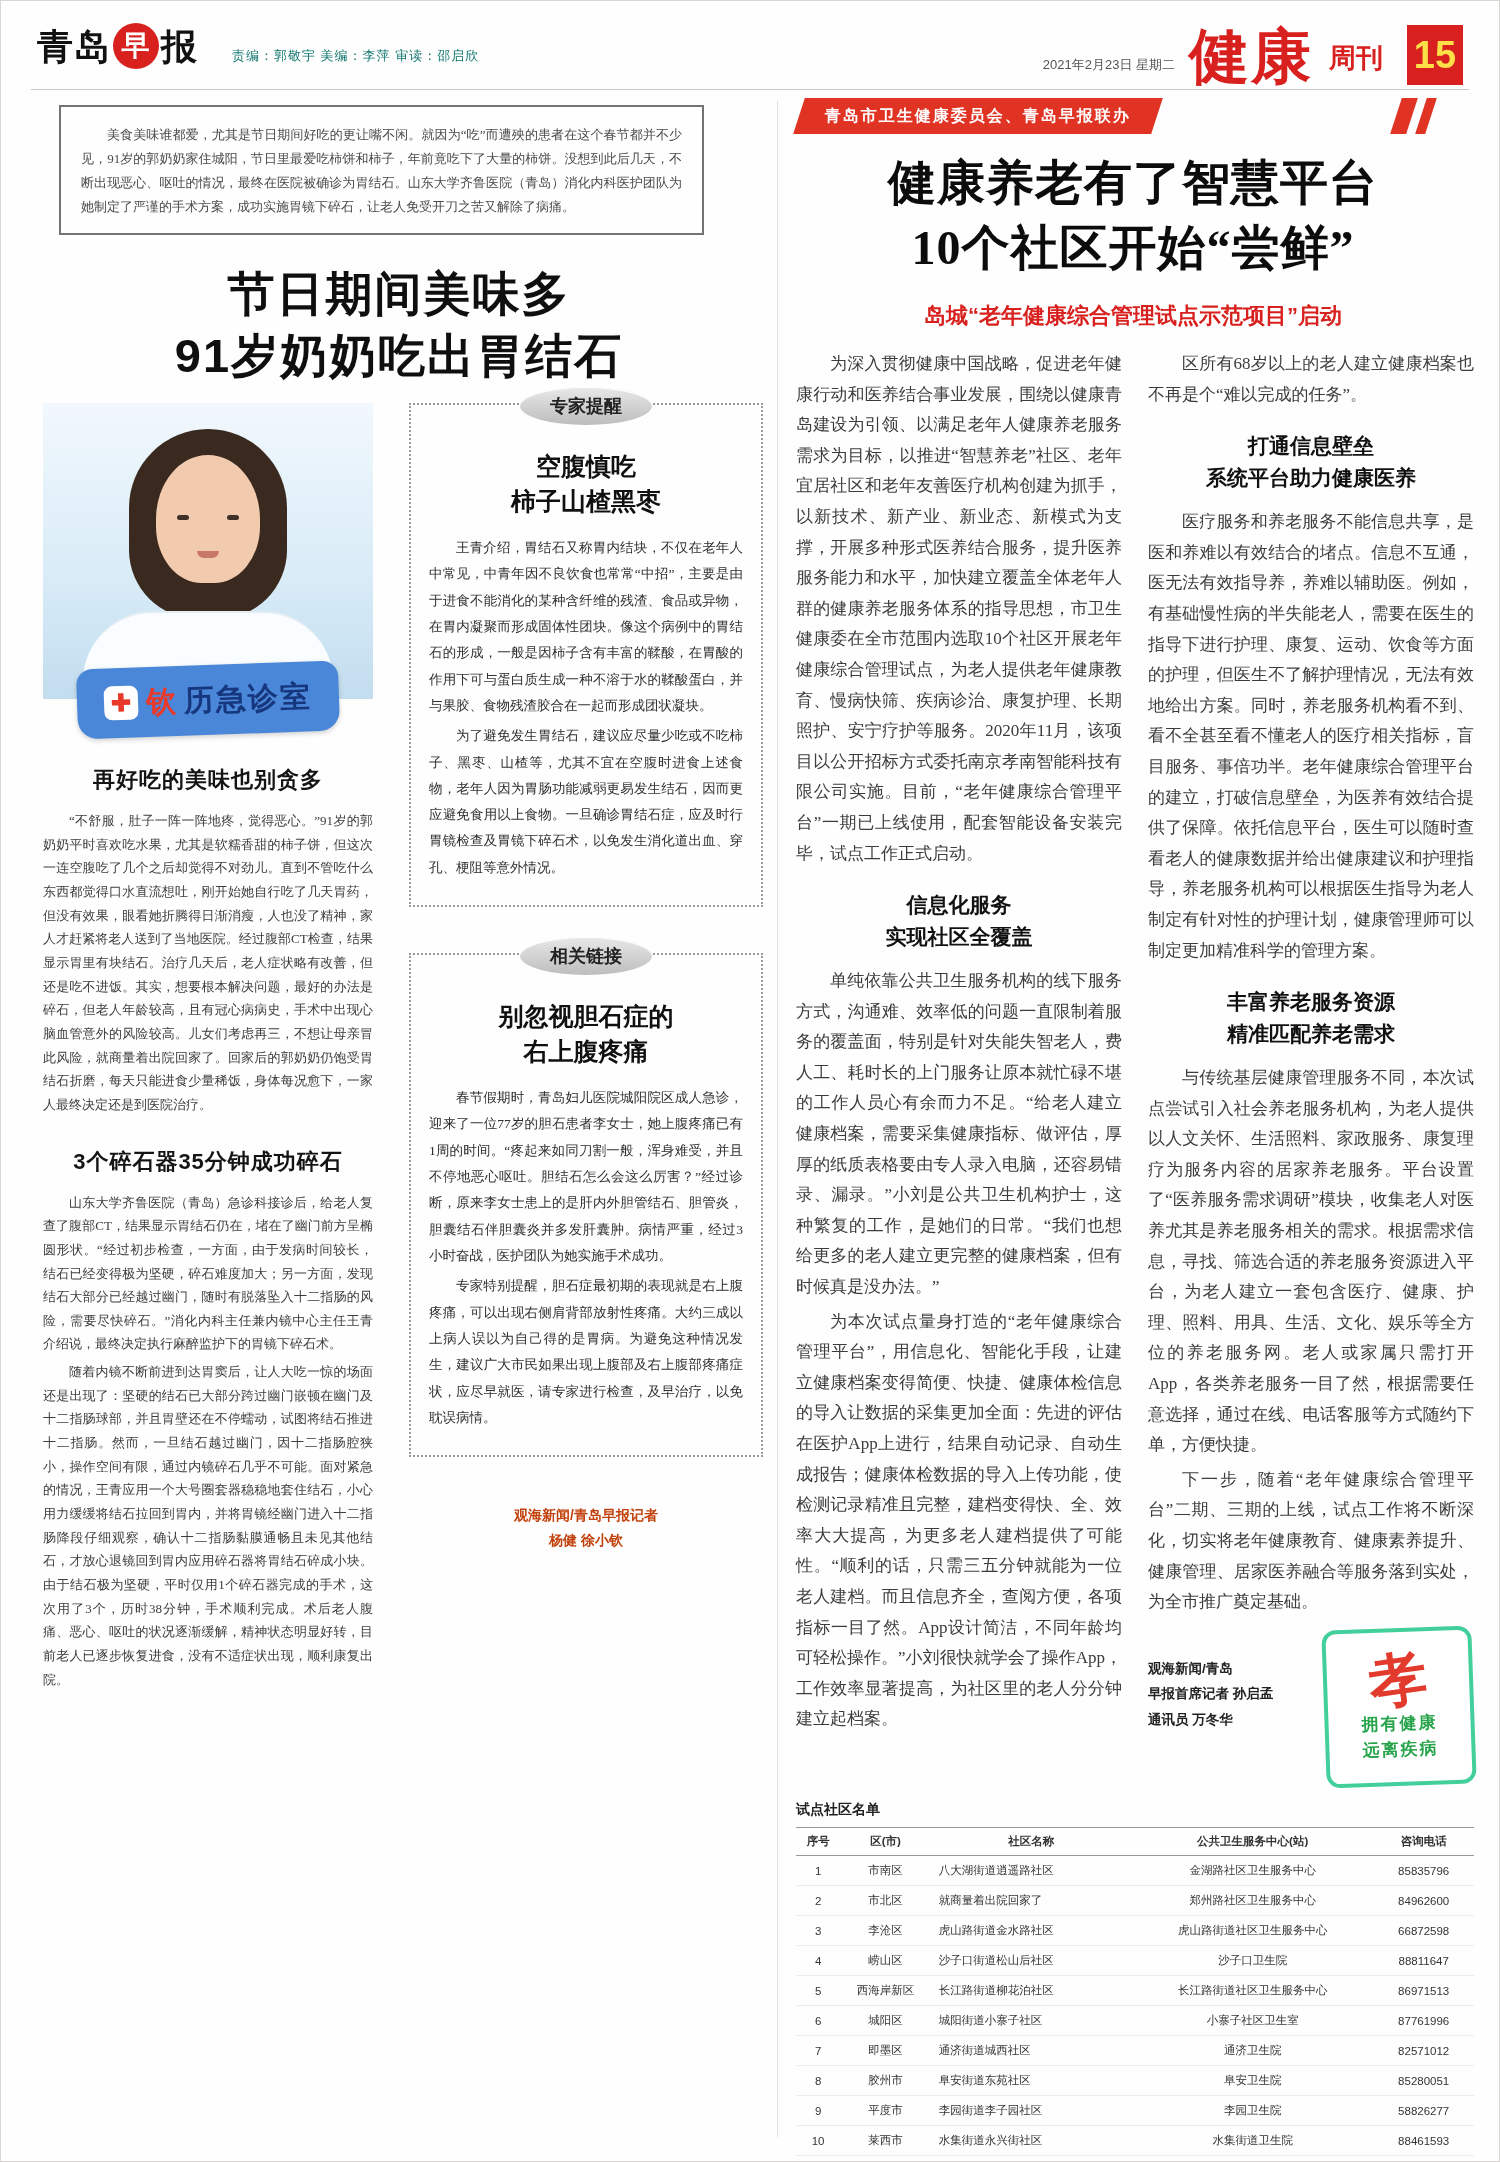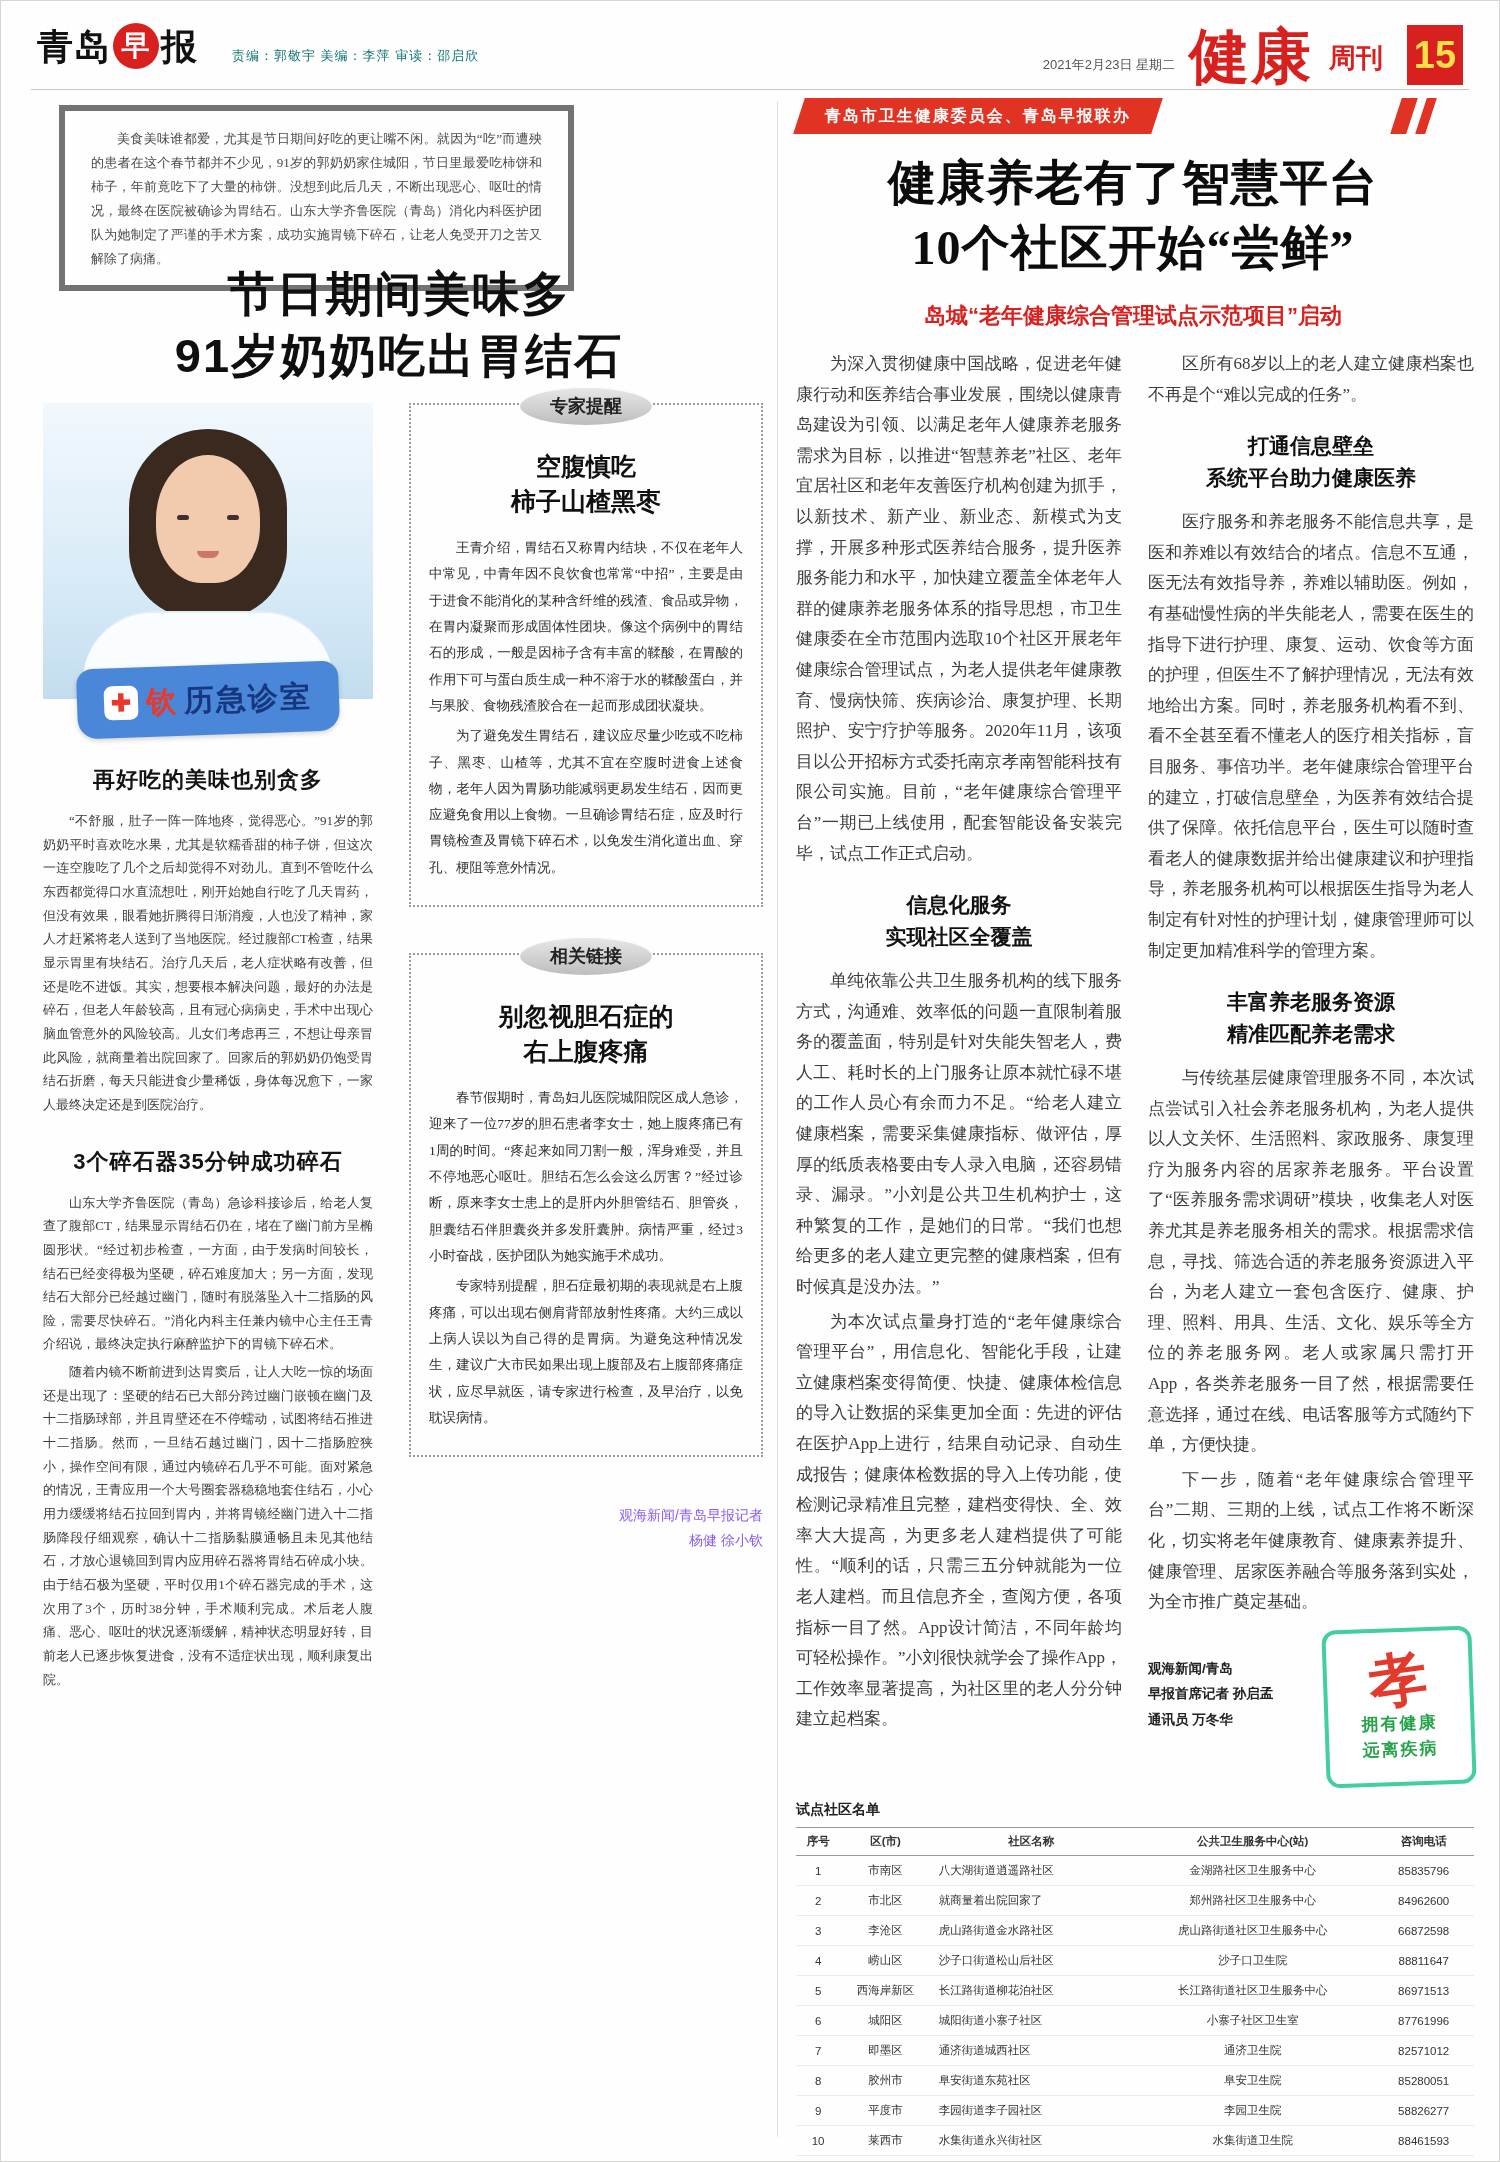--- a/index.html
+++ b/index.html
@@ -20,22 +20,22 @@
   .hdr-date { font-size:13px; color:#555; font-family:"Liberation Sans",sans-serif; margin-top:14px; }
   .wk-bold { color:#d8201e; font-family:"Liberation Sans",sans-serif; font-weight:900; font-size:60px; letter-spacing:2px; }
   .wk-light { color:#d8201e; font-family:"Liberation Sans",sans-serif; font-size:27px; font-weight:700; margin-left:2px; }
   .pagenum { position:absolute; right:0; top:8px; width:56px; height:60px; background:#d8201e; color:#fde047;
              font-family:"Liberation Sans",sans-serif; font-weight:900; font-size:38px;
              display:flex; align-items:center; justify-content:center; }
   .hdr-rule { position:absolute; left:30px; right:30px; top:88px; border-top:1px solid #c9c7c3; }
   .vdivider { position:absolute; left:776px; top:100px; bottom:24px; border-left:1px solid #e2e0dc; }
 
   
-  .redbox { position:absolute; left:58px; top:104px; width:515px; border:6px solid #737373;
-            padding:16px 26px 14px; }
+  .redbox { position:absolute; left:58px; top:104px; width:645px; border:2px solid #737373;
+            padding:16px 20px 14px; }
   .redbox p { font-size:13px; line-height:1.85; text-align:justify; text-indent:2em; color:#4a4a4a; }
   .lheadline { position:absolute; left:36px; top:262px; width:724px; text-align:center;
                font-family:"Liberation Sans",sans-serif; font-weight:900; color:#0f0f0f;
                font-size:47px; line-height:1.32; letter-spacing:2px; }
   .lcols { position:absolute; left:42px; top:402px; width:720px; display:flex; gap:36px; }
   .lcol1 { width:330px; }
   .lcol2 { width:354px; }
   .photo { position:relative; height:296px; overflow:hidden;
            background:linear-gradient(180deg,#f2f8fd 0%,#d8ebf7 60%,#c2ddef 100%); }
   .hair { position:absolute; top:26px; left:50%; transform:translateX(-50%); width:158px; height:190px;
@@ -63,22 +63,22 @@
 
   
   .dotbox { position:relative; border:2px dotted #9a9a9a; padding:34px 18px 20px; margin-bottom:46px; }
   .badge { position:absolute; top:-18px; left:50%; transform:translateX(-50%);
            background:linear-gradient(180deg,#e8e8e8,#bdbdbd); border-radius:50%;
            padding:7px 30px; font-family:"Liberation Sans",sans-serif; font-weight:900;
            font-size:18px; color:#222; white-space:nowrap; box-shadow:0 1px 0 #fff inset; }
   .dot-title { text-align:center; font-family:"Liberation Sans",sans-serif; font-weight:900;
                font-size:25px; line-height:1.4; color:#101010; margin:10px 0 16px; }
   .dotbox .bt { font-size:13.5px; line-height:1.95; color:#2f2f2f; }
-  .lcredit { text-align:right; font-family:"Liberation Sans",sans-serif; font-weight:400;
-             font-size:14px; color:#8b5cf6; line-height:1.8; margin-top:6px; }
+  .lcredit { text-align:center; font-family:"Liberation Sans",sans-serif; font-weight:700;
+             font-size:14px; color:#c2410c; line-height:1.8; margin-top:6px; }
 
   
   .rlabel { position:absolute; left:798px; top:97px; height:36px; background:#e03323;
             transform:skewX(-18deg); display:flex; align-items:center; padding:0 26px; }
   .rlabel span { transform:skewX(18deg); color:#fff; font-family:"Liberation Sans",sans-serif;
                  font-weight:700; font-size:16px; letter-spacing:2px; white-space:nowrap; }
   .slash { position:absolute; top:97px; width:16px; height:36px; background:#e03323; transform:skewX(-18deg); }
   .slash.s1 { left:1395px; } .slash.s2 { left:1420px; width:10px; }
   .rheadline { position:absolute; left:790px; top:150px; width:684px; text-align:center;
                font-family:Liberation Serif, serif; font-weight:900; color:#0c0c0c;

